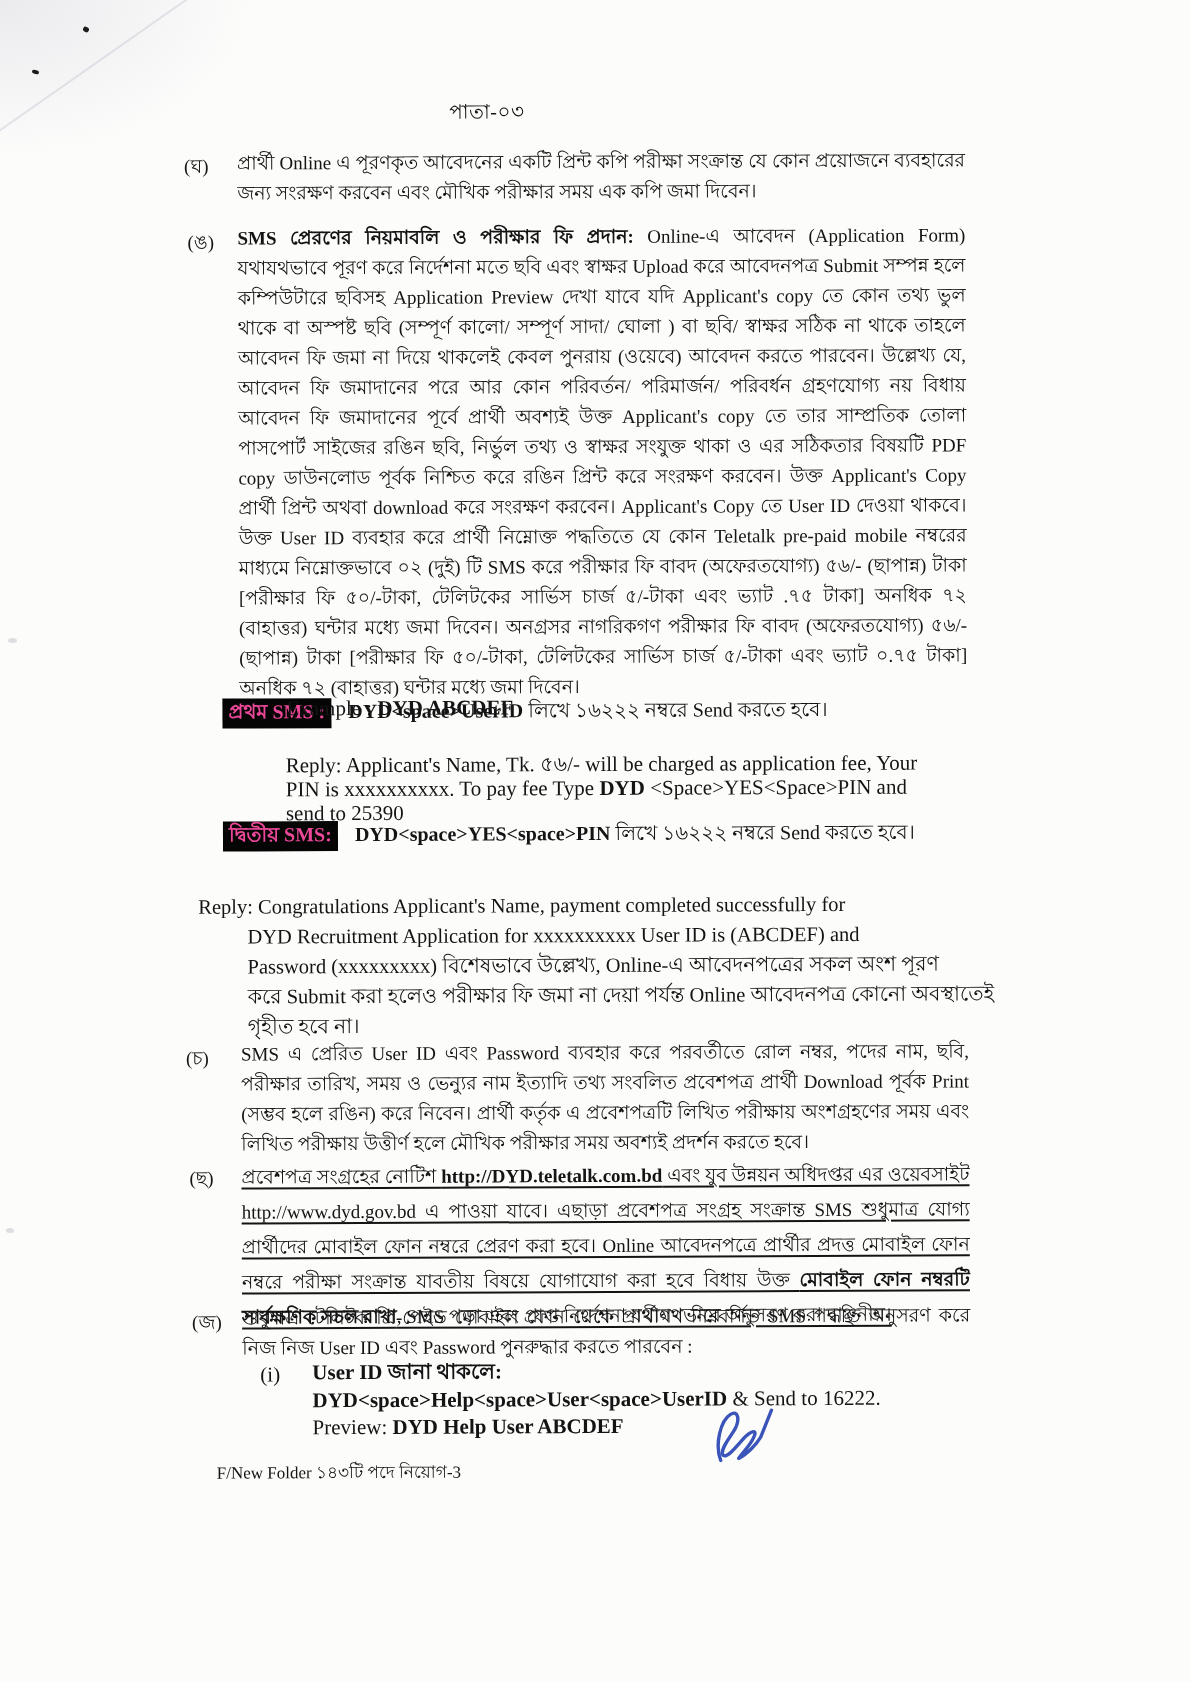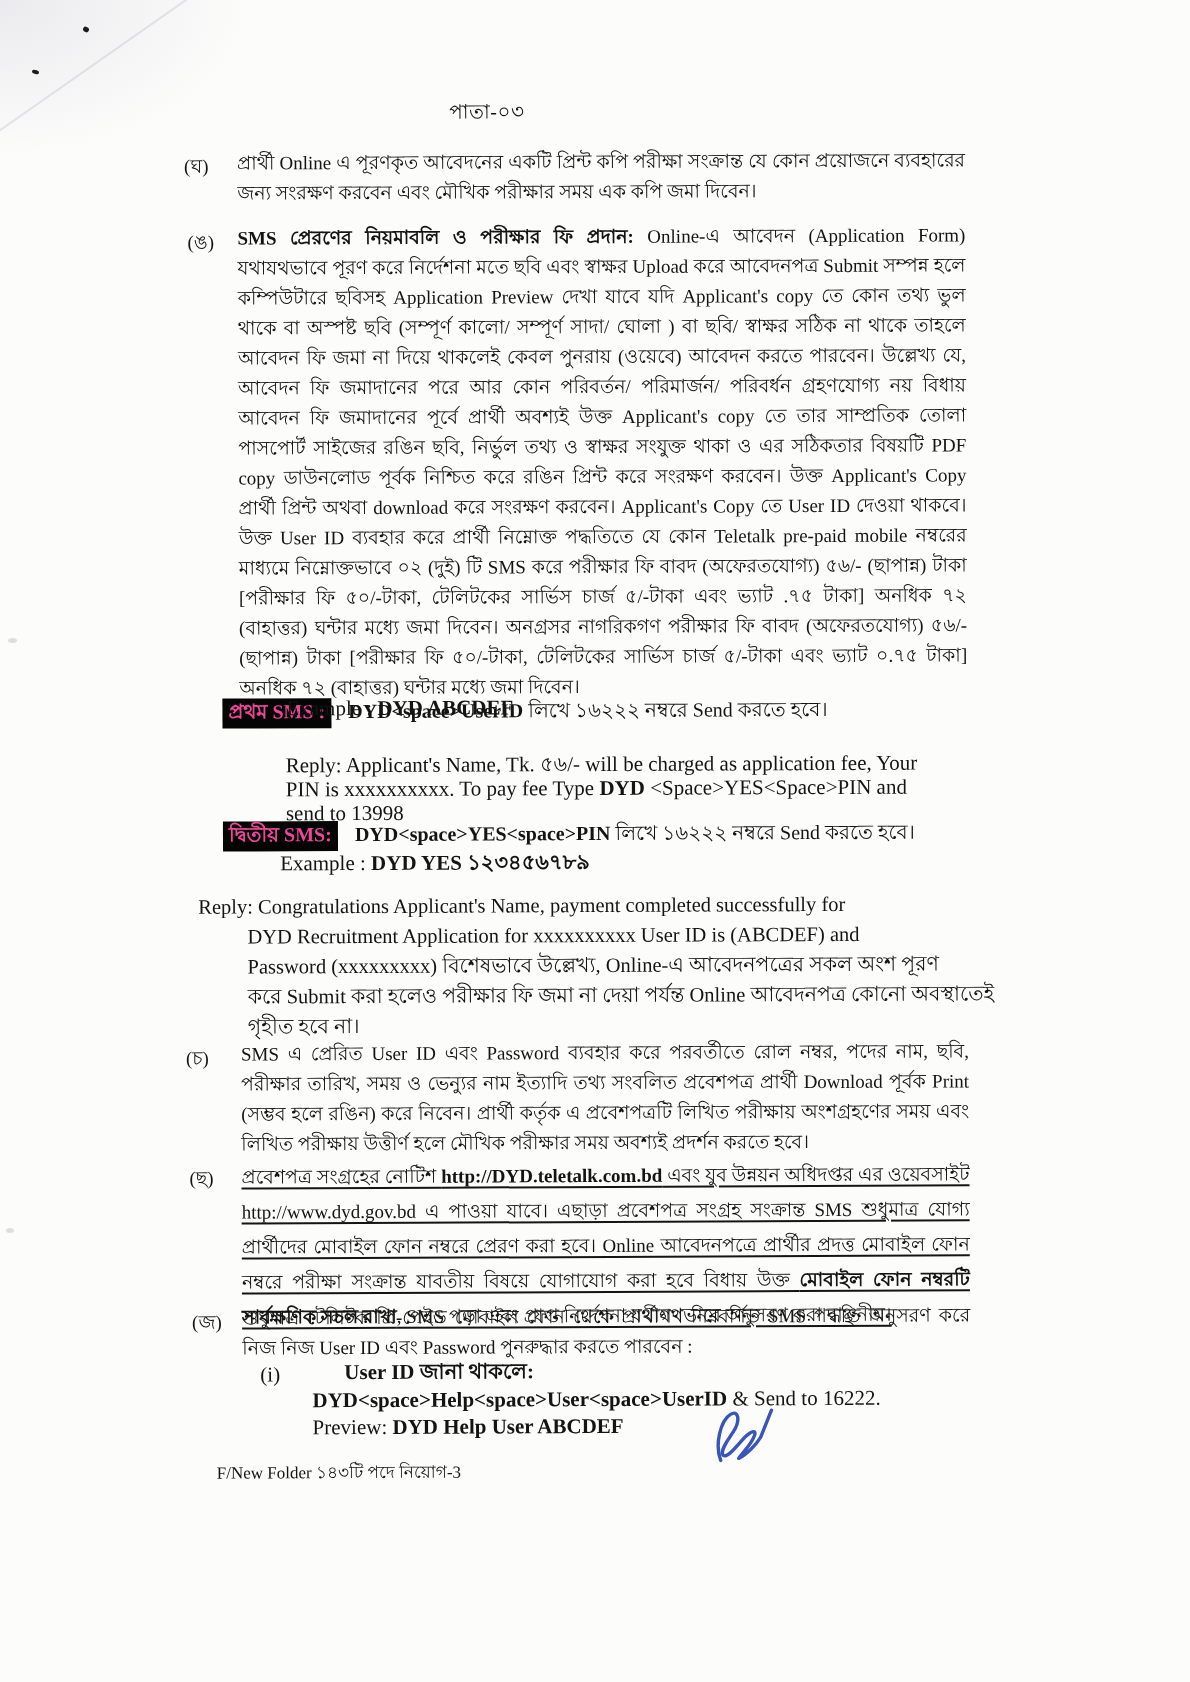--- a/index.html
+++ b/index.html
@@ -55,44 +55,43 @@
     <div class="abs label" style="left:190px;top:226px;">(ঙ)</div>
     <div class="abs bn just" style="left:240px;top:222px;width:728px;"><span class="b">SMS প্রেরণের নিয়মাবলি ও পরীক্ষার ফি প্রদান: </span><span>Online-এ আবেদন (Application Form) যথাযথভাবে পূরণ করে নির্দেশনা মতে ছবি এবং স্বাক্ষর Upload করে আবেদনপত্র Submit সম্পন্ন হলে কম্পিউটারে ছবিসহ Application Preview দেখা যাবে যদি Applicant's copy তে কোন তথ্য ভুল থাকে বা অস্পষ্ট ছবি (সম্পূর্ণ কালো/ সম্পূর্ণ সাদা/ ঘোলা ) বা ছবি/ স্বাক্ষর সঠিক না থাকে তাহলে আবেদন ফি জমা না দিয়ে থাকলেই কেবল পুনরায় (ওয়েবে) আবেদন করতে পারবেন। উল্লেখ্য যে, আবেদন ফি জমাদানের পরে আর কোন পরিবর্তন/ পরিমার্জন/ পরিবর্ধন গ্রহণযোগ্য নয় বিধায় আবেদন ফি জমাদানের পূর্বে প্রার্থী অবশ্যই উক্ত Applicant's copy তে তার সাম্প্রতিক তোলা পাসপোর্ট সাইজের রঙিন ছবি, নির্ভুল তথ্য ও স্বাক্ষর সংযুক্ত থাকা ও এর সঠিকতার বিষয়টি PDF copy ডাউনলোড পূর্বক নিশ্চিত করে রঙিন প্রিন্ট করে সংরক্ষণ করবেন। উক্ত Applicant's Copy প্রার্থী প্রিন্ট অথবা download করে সংরক্ষণ করবেন। Applicant's Copy তে User ID দেওয়া থাকবে। উক্ত User ID ব্যবহার করে প্রার্থী নিম্নোক্ত পদ্ধতিতে যে কোন Teletalk pre-paid mobile নম্বরের মাধ্যমে নিম্নোক্তভাবে ০২ (দুই) টি SMS করে পরীক্ষার ফি বাবদ (অফেরতযোগ্য) ৫৬/- (ছাপান্ন) টাকা [পরীক্ষার ফি ৫০/-টাকা, টেলিটকের সার্ভিস চার্জ ৫/-টাকা এবং ভ্যাট .৭৫ টাকা] অনধিক ৭২ (বাহাত্তর) ঘন্টার মধ্যে জমা দিবেন। অনগ্রসর নাগরিকগণ পরীক্ষার ফি বাবদ (অফেরতযোগ্য) ৫৬/- (ছাপান্ন) টাকা [পরীক্ষার ফি ৫০/-টাকা, টেলিটকের সার্ভিস চার্জ ৫/-টাকা এবং ভ্যাট ০.৭৫ টাকা] অনধিক ৭২ (বাহাত্তর) ঘন্টার মধ্যে জমা দিবেন।</span></div>
 
     <div class="abs smsrow" style="left:183px;top:697px;">
       <span class="badge">প্রথম SMS :</span>
       <span class="instr"><span class="b">DYD&lt;space&gt;UserID</span><span> লিখে ১৬২২২ নম্বরে Send করতে হবে।</span></span>
     </div>
     <div class="abs serifline" style="left:287px;top:695px;"><span>Example :    </span><span class="b">DYD ABCDEF</span></div>
     <div class="abs serifline" style="left:286px;top:752px;"><span>Reply: Applicant's Name, Tk. ৫৬/- will be charged as application fee, Your</span></div>
     <div class="abs serifline" style="left:286px;top:776px;"><span>PIN is xxxxxxxxxx. To pay fee Type </span><span class="b">DYD</span><span> &lt;Space&gt;YES&lt;Space&gt;PIN and</span></div>
-    <div class="abs serifline" style="left:286px;top:800px;"><span>send to 13998</span></div>
+    <div class="abs serifline" style="left:286px;top:800px;"><span>send to 25390</span></div>
 
     <div class="abs smsrow" style="left:183px;top:820px;">
       <span class="badge">দ্বিতীয় SMS:</span>
       <span class="instr"><span class="b">DYD&lt;space&gt;YES&lt;space&gt;PIN</span><span> লিখে ১৬২২২ নম্বরে Send করতে হবে।</span></span>
     </div>
-    <div class="abs serifline" style="left:280px;top:850px;"><span>Example : </span><span class="b">DYD YES ১২৩৪৫৬৭৮৯</span></div>
 
     <div class="abs replyline" style="left:198px;top:890px;"><span>Reply: Congratulations Applicant's Name, payment completed successfully for</span></div>
     <div class="abs replyline" style="left:247px;top:920px;"><span>DYD Recruitment Application for xxxxxxxxxx User ID is (ABCDEF) and</span></div>
     <div class="abs replyline" style="left:247px;top:950px;"><span>Password (xxxxxxxxx) বিশেষভাবে উল্লেখ্য, Online-এ আবেদনপত্রের সকল অংশ পূরণ</span></div>
     <div class="abs replyline" style="left:247px;top:980px;"><span>করে Submit করা হলেও পরীক্ষার ফি জমা না দেয়া পর্যন্ত Online আবেদনপত্র কোনো অবস্থাতেই</span></div>
     <div class="abs replyline" style="left:247px;top:1010px;"><span>গৃহীত হবে না।</span></div>
 
     <div class="abs label" style="left:185px;top:1042px;">(চ)</div>
     <div class="abs bn just" style="left:240px;top:1038px;width:728px;"><span>SMS এ প্রেরিত User ID এবং Password ব্যবহার করে পরবর্তীতে রোল নম্বর, পদের নাম, ছবি, পরীক্ষার তারিখ, সময় ও ভেন্যুর নাম ইত্যাদি তথ্য সংবলিত প্রবেশপত্র প্রার্থী Download পূর্বক Print (সম্ভব হলে রঙিন) করে নিবেন। প্রার্থী কর্তৃক এ প্রবেশপত্রটি লিখিত পরীক্ষায় অংশগ্রহণের সময় এবং লিখিত পরীক্ষায় উত্তীর্ণ হলে মৌখিক পরীক্ষার সময় অবশ্যই প্রদর্শন করতে হবে।</span></div>
 
     <div class="abs label" style="left:188px;top:1162px;">(ছ)</div>
     <div class="abs bn just" style="left:240px;top:1158px;width:728px;line-height:35px;"><span class="u">প্রবেশপত্র সংগ্রহের নোটিশ </span><span class="b u">http://DYD.teletalk.com.bd</span><span class="u"> এবং যুব উন্নয়ন অধিদপ্তর এর ওয়েবসাইট </span><span class="u">http://www.dyd.gov.bd</span><span class="u"> এ পাওয়া যাবে। এছাড়া প্রবেশপত্র সংগ্রহ সংক্রান্ত SMS শুধুমাত্র যোগ্য প্রার্থীদের মোবাইল ফোন নম্বরে প্রেরণ করা হবে। Online আবেদনপত্রে প্রার্থীর প্রদত্ত মোবাইল ফোন নম্বরে পরীক্ষা সংক্রান্ত যাবতীয় বিষয়ে যোগাযোগ করা হবে বিধায় উক্ত </span><span class="b u">মোবাইল ফোন নম্বরটি সার্বক্ষণিক সচল রাখা</span><span class="u">, SMS পড়া এবং প্রাপ্ত নির্দেশনা যথাযথভাবে অনুসরণ করা বাঞ্ছনীয়।</span></div>
 
     <div class="abs label" style="left:190px;top:1306px;">(জ)</div>
     <div class="abs bn just" style="left:240px;top:1302px;width:728px;"><span>শুধুমাত্র টেলিটক প্রি-পেইড মোবাইল ফোন থেকে প্রার্থীগণ নিম্নবর্ণিত SMS পদ্ধতি অনুসরণ করে নিজ নিজ User ID এবং Password পুনরুদ্ধার করতে পারবেন :</span></div>
     <div class="abs codeline" style="left:258px;top:1360px;">(i)</div>
-    <div class="abs codeline b" style="left:310px;top:1358px;margin-left:32px;">User ID জানা থাকলে:</div>
+    <div class="abs codeline b" style="left:310px;top:1358px;">User ID জানা থাকলে:</div>
     <div class="abs codeline" style="left:310px;top:1386px;"><span class="b">DYD&lt;space&gt;Help&lt;space&gt;User&lt;space&gt;UserID</span><span> &amp; Send to 16222.</span></div>
     <div class="abs codeline" style="left:310px;top:1413px;"><span>Preview: </span><span class="b">DYD Help User ABCDEF</span></div>
 
     <div class="abs" style="left:706px;top:1405px;">
       <svg class="sig-svg" width="78" height="62" viewBox="0 0 78 62">
         <path d="M12,56 C6,40 12,16 22,10 C30,5 32,16 25,27 C19,36 12,45 14,50 C17,56 28,42 36,33 C42,27 48,25 46,31 C43,40 34,48 30,54 C38,50 48,40 52,33 L63,6" fill="none" stroke="#3a54ba" stroke-width="3.4" stroke-linecap="round" stroke-linejoin="round"></path>
       </svg>
     </div>
 
     <div class="abs footer" style="left:214px;top:1458px;">F/New Folder ১৪৩টি পদে নিয়োগ-3</div>

